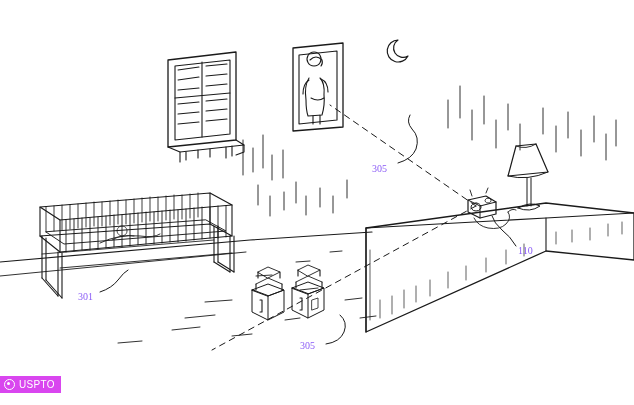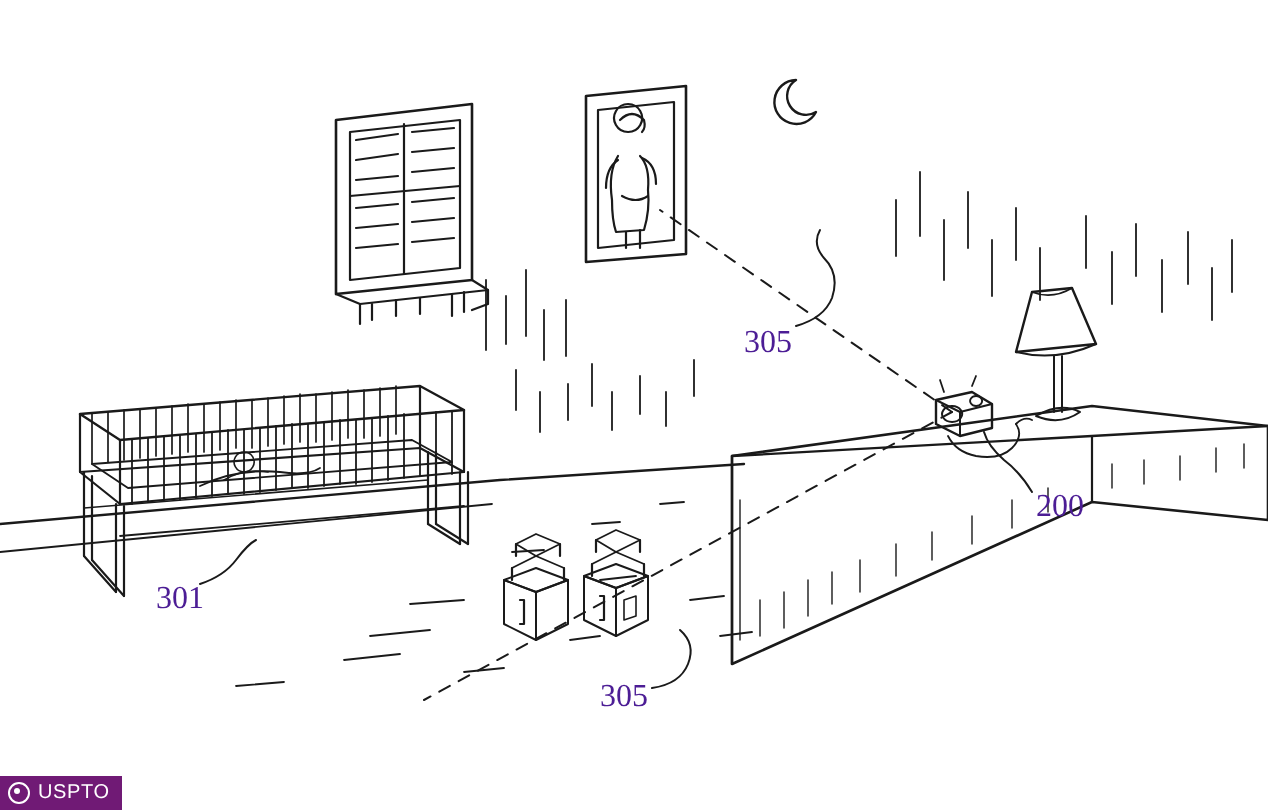--- a/index.html
+++ b/index.html
@@ -28,37 +28,37 @@
     top: 352px;
     font-family: "Liberation Serif", serif;
     font-size: 19px;
     font-weight: bold;
     letter-spacing: 0.5px;
     color: #000000;
   }
   .ref-label {
     position: absolute;
     font-family: "Liberation Serif", serif;
-    font-size: 16px;
-    color: #4c1d95;
+    font-size: 10px;
+    color: #8b5cf6;
   }
   #label-305a { left: 372px; top: 163px; }
   #label-305b { left: 300px; top: 340px; }
   #label-110  { left: 518px; top: 245px; }
   #label-301  { left: 78px;  top: 291px; }
 
   
   #uspto-badge {
     position: absolute;
     left: 0px;
-    bottom: 0px;
+    bottom: 12px;
     height: 17px;
     display: flex;
     align-items: center;
-    background: #701a75;
+    background: #d946ef;
     color: #ffffff;
     padding: 0 6px 0 4px;
     font-family: "Liberation Sans", sans-serif;
     font-size: 10px;
     letter-spacing: 0.3px;
   }
   #uspto-badge .mark {
     display: inline-block;
     width: 9px;
     height: 9px;
@@ -268,21 +268,21 @@
         <path d="M516 246 q -6 -10 -14 -16 q -8 -7 -10 -14"></path>
         <path d="M100 292 q 12 -4 18 -12 q 6 -8 10 -10"></path>
       </g>
 
     </g>
   </svg>
 
 
   <div class="ref-label" id="label-305a">305</div>
   <div class="ref-label" id="label-305b">305</div>
-  <div class="ref-label" id="label-110">200</div>
+  <div class="ref-label" id="label-110">110</div>
   <div class="ref-label" id="label-301">301</div>
 
   <div id="uspto-badge">
     <span class="mark"></span>
     <span>USPTO</span>
   </div>
 
 </div>
 
 </body></html>

